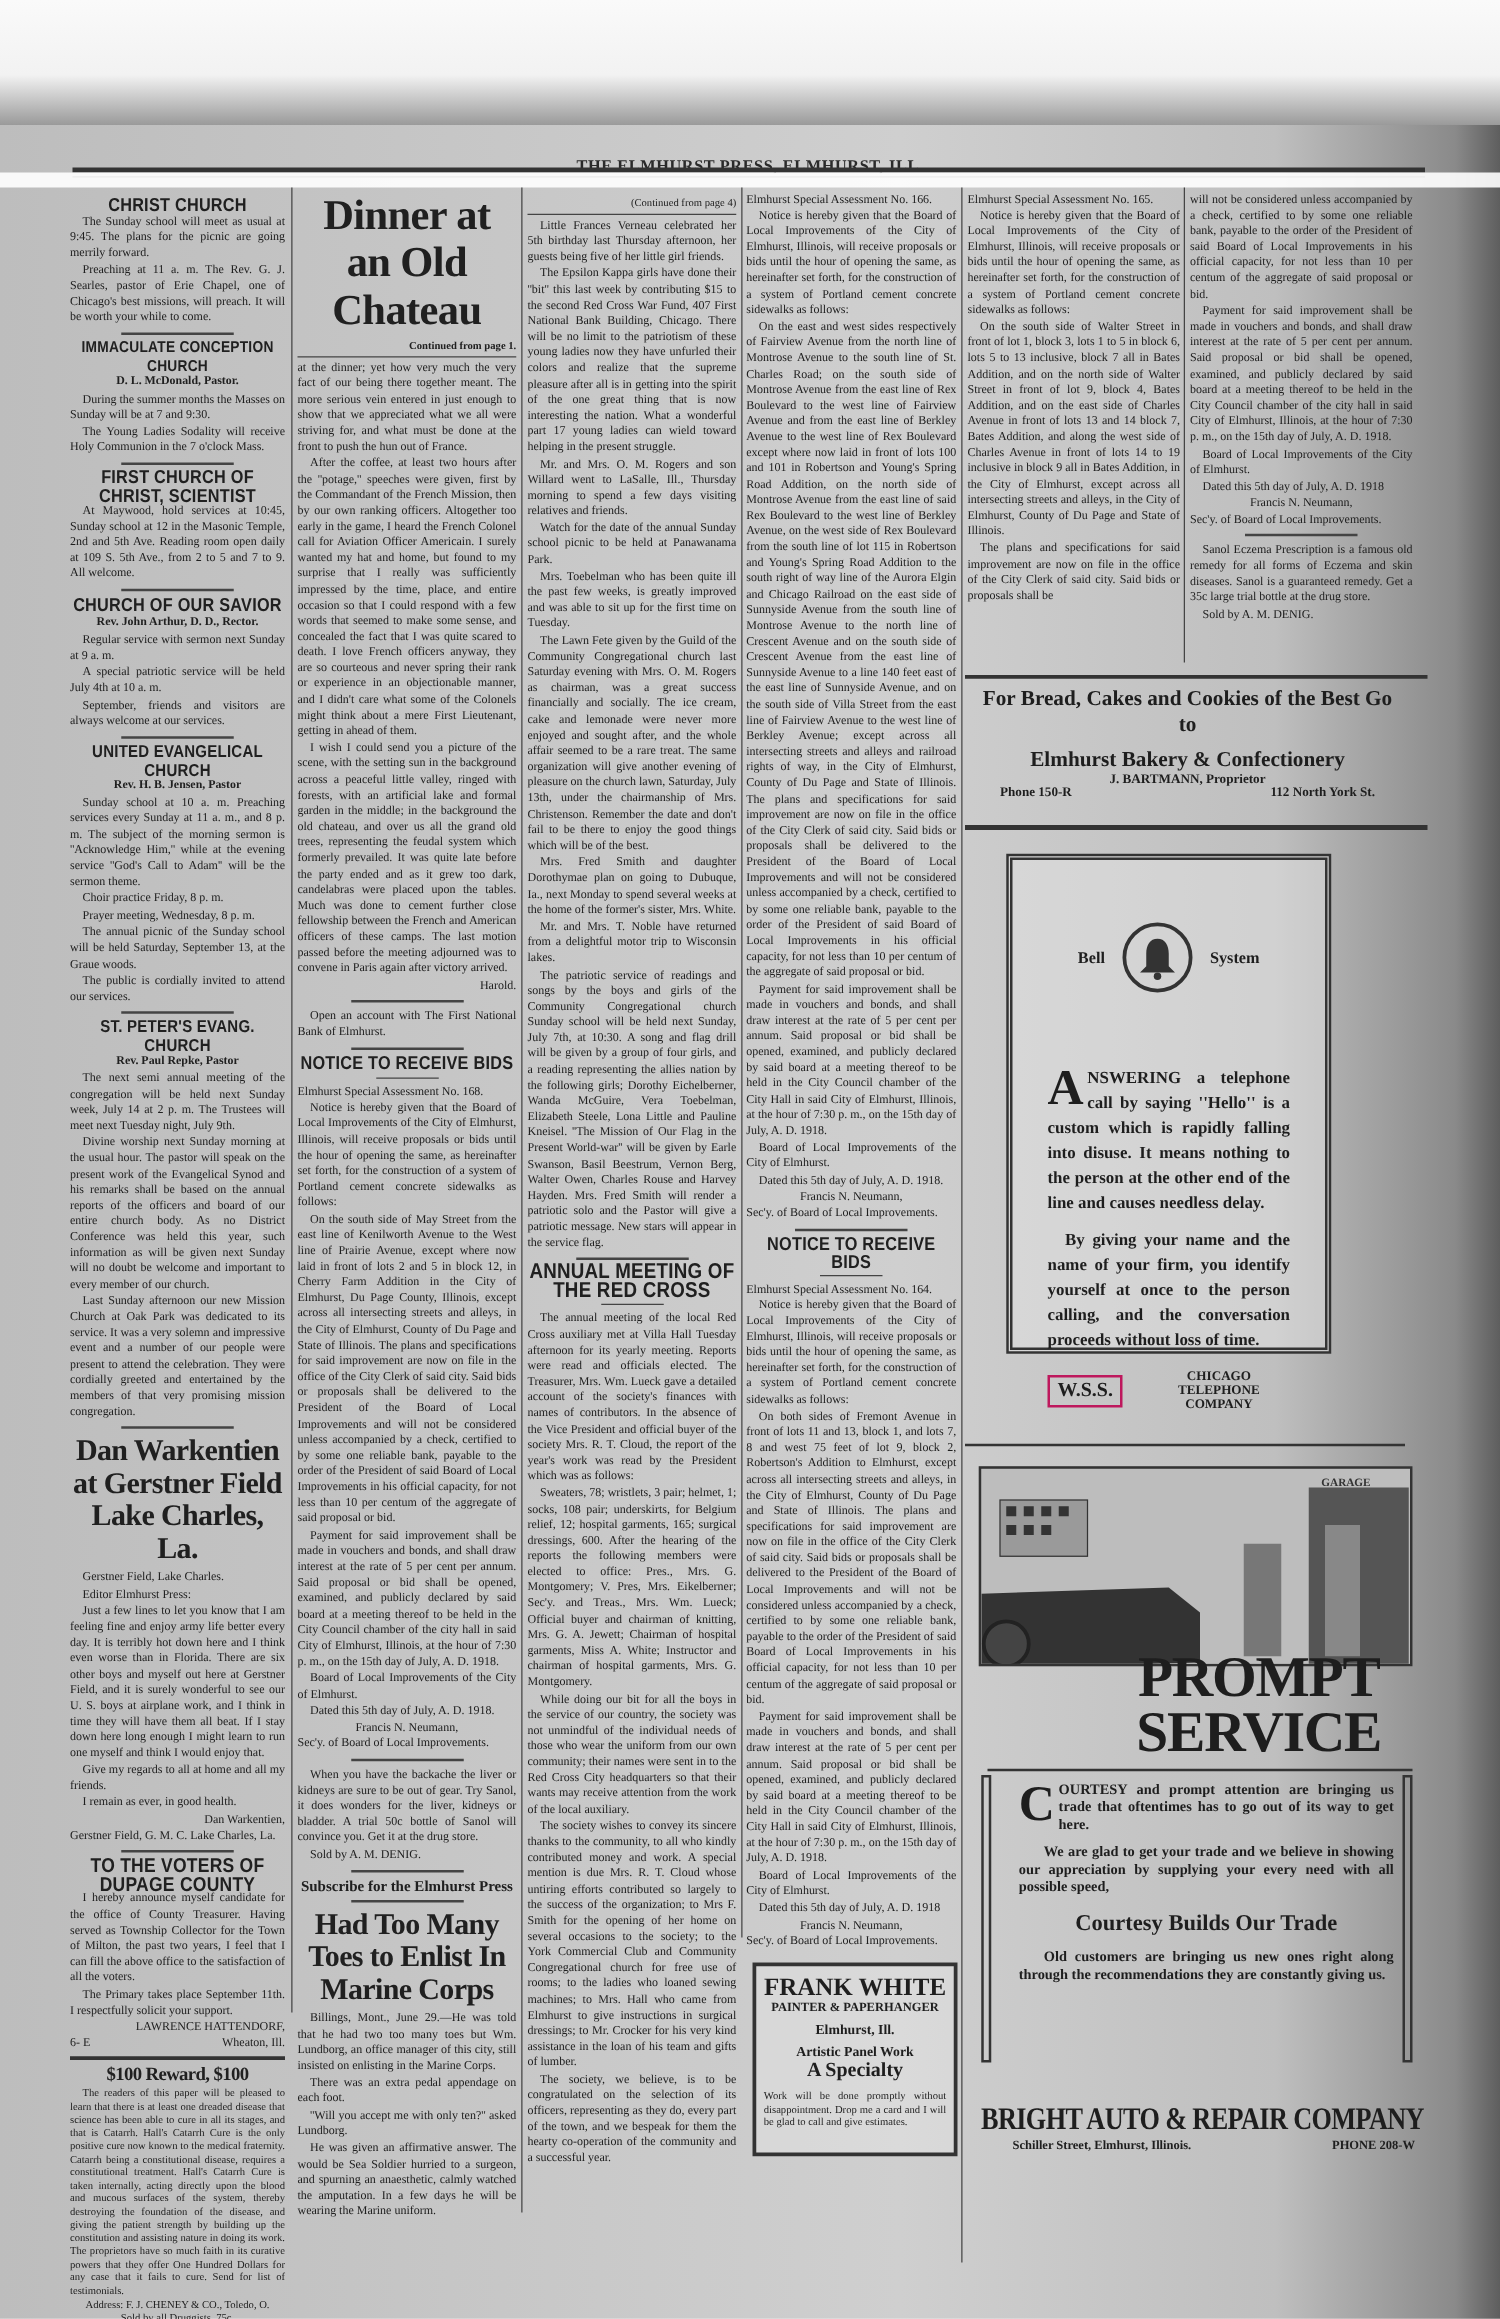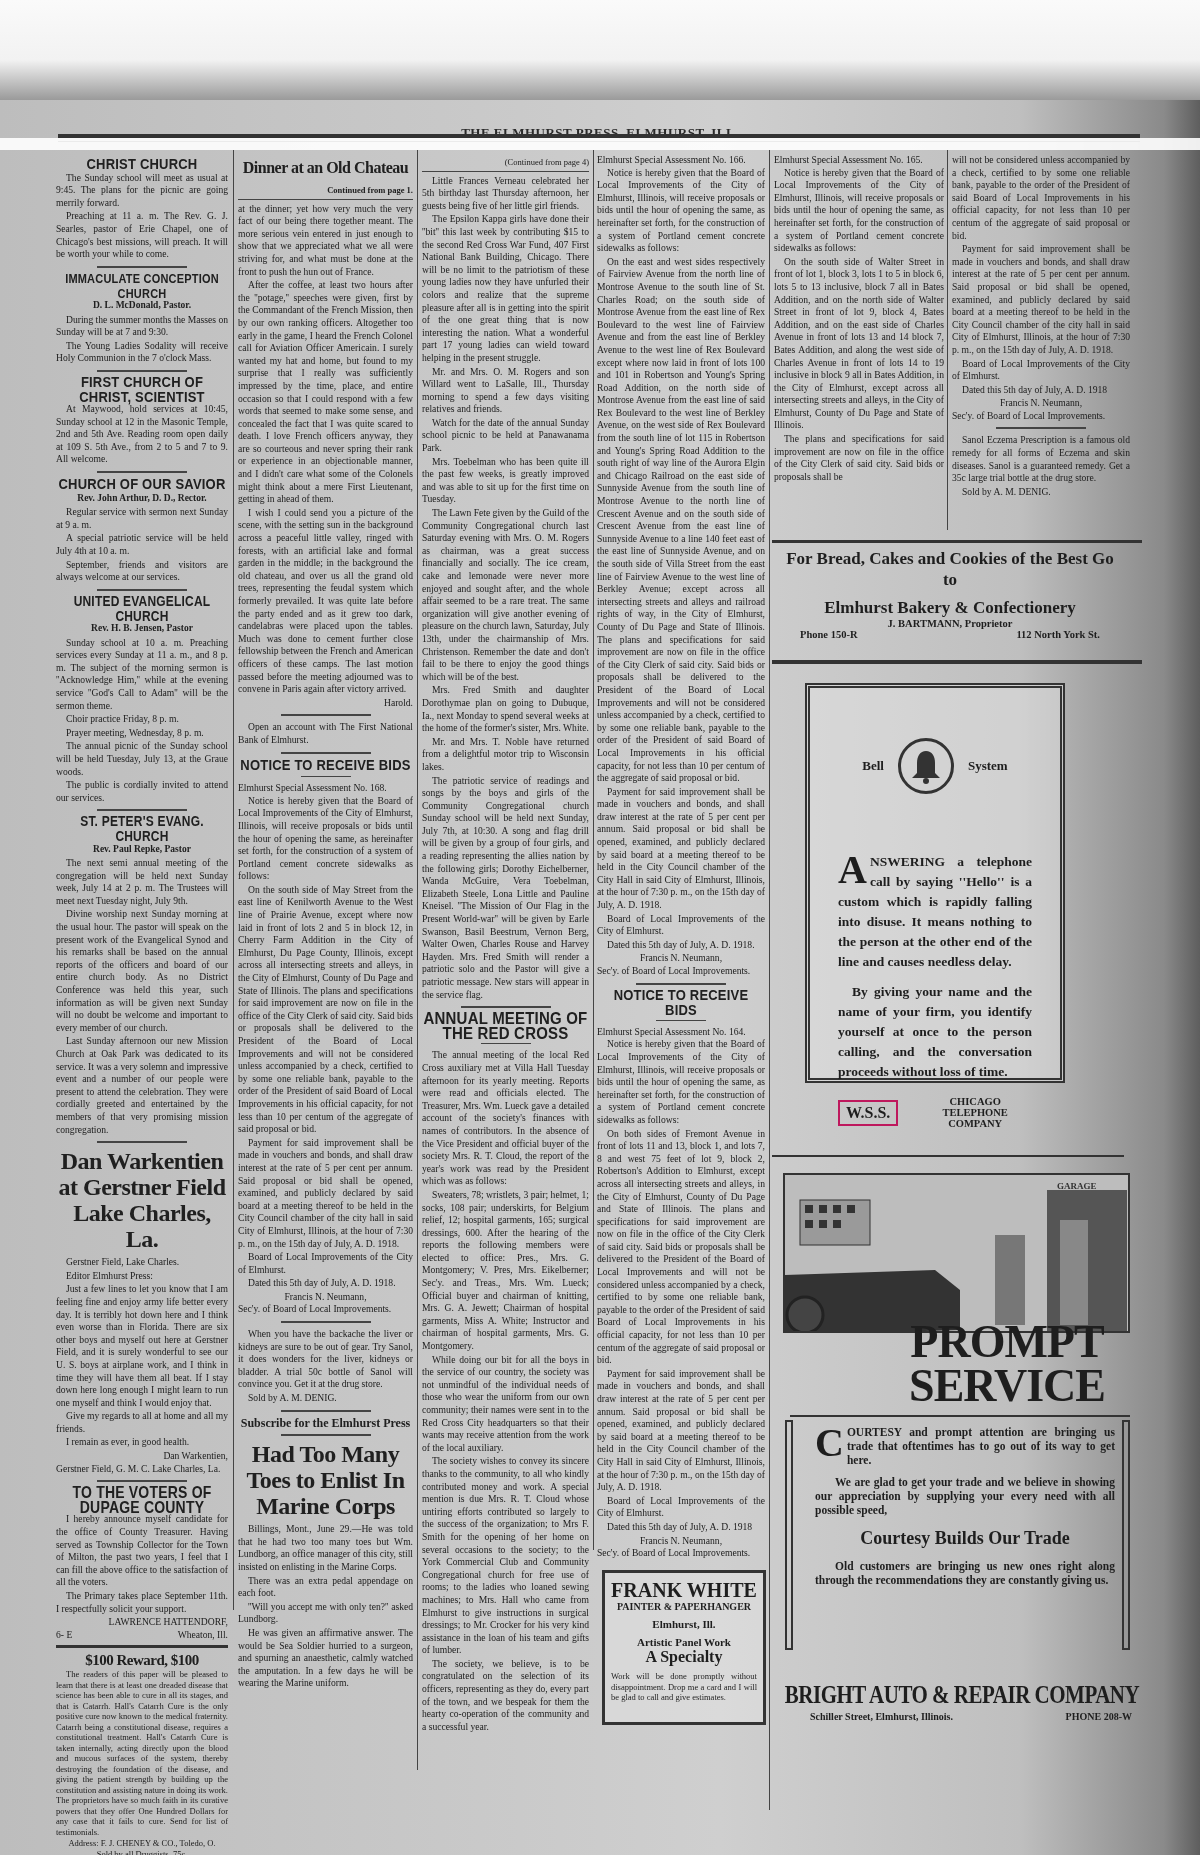--- a/index.html
+++ b/index.html
@@ -12,21 +12,21 @@
   .blurhdr { position: absolute; left: 0; top: 138px; width: 1200px; height: 12px; background: #fff; opacity: 0.9; }
   .masthead { position: absolute; top: 125px; left: 0; width: 1200px; text-align: center;
     font-size: 13px; font-weight: bold; letter-spacing: 0.5px; color: #2a2a2a; }
   .rule { position: absolute; left: 58px; width: 1082px; background: #333; }
   .col { position: absolute; top: 150px; font-size: 9.6px; line-height: 12.6px; text-align: justify; color: #202020; }
   .col p { text-indent: 10px; margin-bottom: 1px; }
   .sec-h { font-family: "Liberation Sans", "DejaVu Sans", sans-serif; font-weight: bold; text-align: center;
     font-size: 13px; letter-spacing: 0.2px; margin: 4px 0 1px; transform: scaleY(1.15); }
   .sub-h { text-align: center; font-weight: bold; font-size: 9.5px; margin-bottom: 2px; }
   .sep { width: 90px; height: 2px; background: #444; margin: 5px auto; }
-  .big-h { font-weight: bold; font-size: 16px; line-height: 28px; text-align: center; letter-spacing: -0.5px; }
+  .big-h { font-weight: bold; font-size: 34px; line-height: 38px; text-align: center; letter-spacing: -0.5px; }
   .cont { text-align: right; font-size: 8.5px; font-weight: bold; margin: 2px 0 3px; border-bottom: 1px solid #444; padding-bottom: 2px; }
   .vline { position: absolute; top: 150px; width: 1px; background: #444; }
   .right { text-align: right; }
   .ad { position: absolute; border: 3px solid #333; text-align: center; background: rgba(230,230,230,0.45); }
   .ad-bold { font-weight: bold; }
   .small { font-size: 8.5px; line-height: 10.5px; }
   .illus { position: absolute; background: #a8a8a8; border: 2px solid #333; overflow: hidden; }
 </style>
 </head>
 <body>
@@ -61,21 +61,21 @@
   <div class="sub-h">Rev. John Arthur, D. D., Rector.</div>
   <p>Regular service with sermon next Sunday at 9 a. m.</p>
   <p>A special patriotic service will be held July 4th at 10 a. m.</p>
   <p>September, friends and visitors are always welcome at our services.</p>
   <div class="sep"></div>
   <div class="sec-h" style="font-size:12px;">UNITED EVANGELICAL CHURCH</div>
   <div class="sub-h">Rev. H. B. Jensen, Pastor</div>
   <p>Sunday school at 10 a. m. Preaching services every Sunday at 11 a. m., and 8 p. m. The subject of the morning sermon is ''Acknowledge Him,'' while at the evening service ''God's Call to Adam'' will be the sermon theme.</p>
   <p>Choir practice Friday, 8 p. m.</p>
   <p>Prayer meeting, Wednesday, 8 p. m.</p>
-  <p>The annual picnic of the Sunday school will be held Tuesday, July 13, at the Graue woods.</p>
+  <p>The annual picnic of the Sunday school will be held Saturday, September 13, at the Graue woods.</p>
   <p>The public is cordially invited to attend our services.</p>
   <div class="sep"></div>
   <div class="sec-h" style="font-size:12px;">ST. PETER'S EVANG. CHURCH</div>
   <div class="sub-h">Rev. Paul Repke, Pastor</div>
   <p>The next semi annual meeting of the congregation will be held next Sunday week, July 14 at 2 p. m. The Trustees will meet next Tuesday night, July 9th.</p>
   <p>Divine worship next Sunday morning at the usual hour. The pastor will speak on the present work of the Evangelical Synod and his remarks shall be based on the annual reports of the officers and board of our entire church body. As no District Conference was held this year, such information as will be given next Sunday will no doubt be welcome and important to every member of our church.</p>
   <p>Last Sunday afternoon our new Mission Church at Oak Park was dedicated to its service. It was a very solemn and impressive event and a number of our people were present to attend the celebration. They were cordially greeted and entertained by the members of that very promising mission congregation.</p>
   <div class="sep"></div>
   <div class="big-h" style="font-size:24px;line-height:26px;">Dan Warkentien at Gerstner Field Lake Charles, La.</div>
   <p style="margin-top:4px;">Gerstner Field, Lake Charles.</p>

